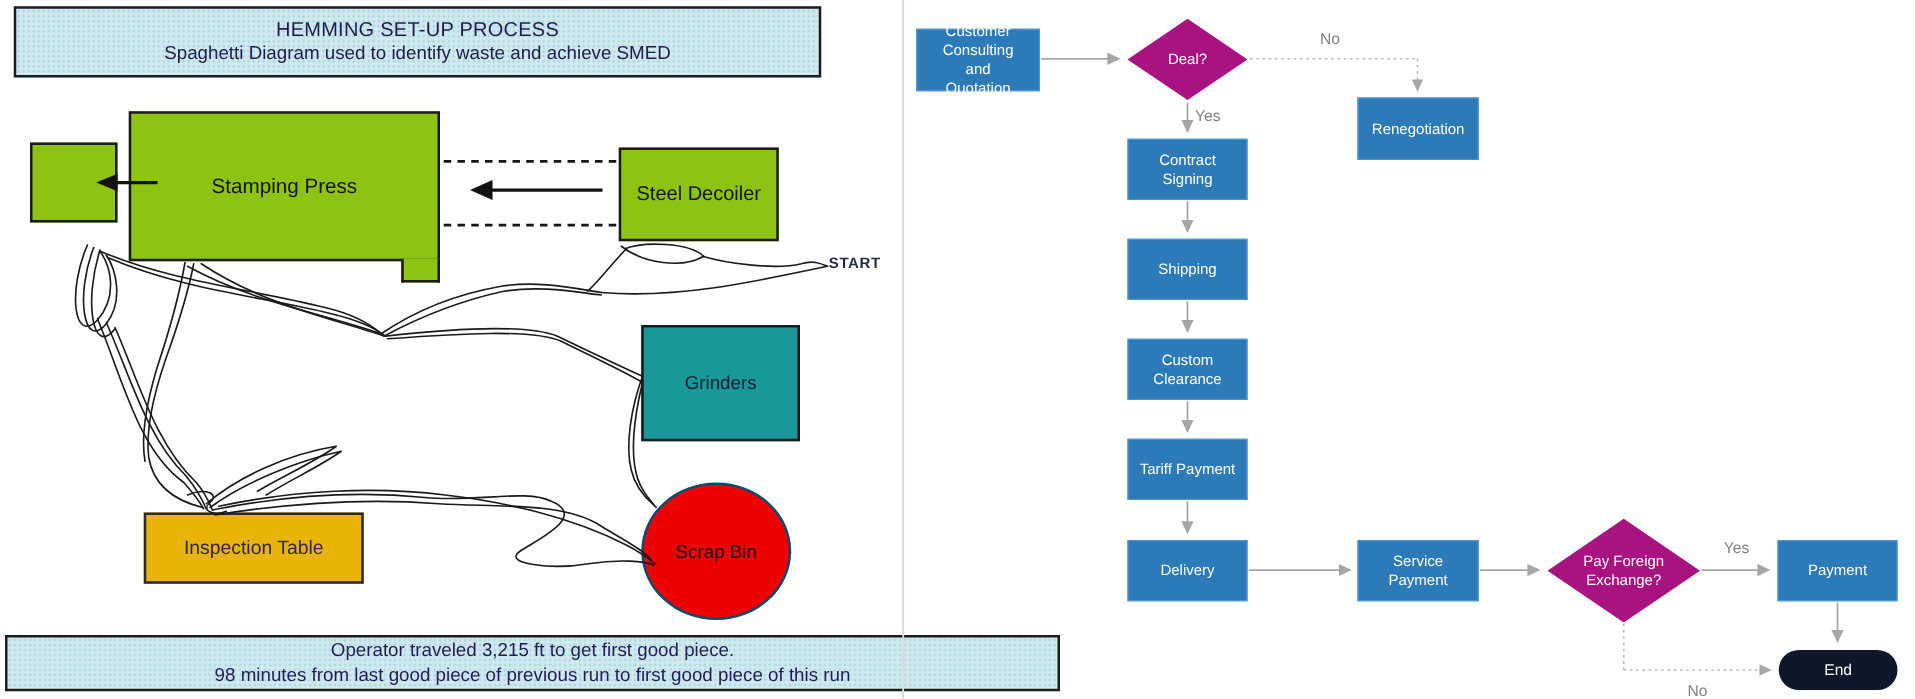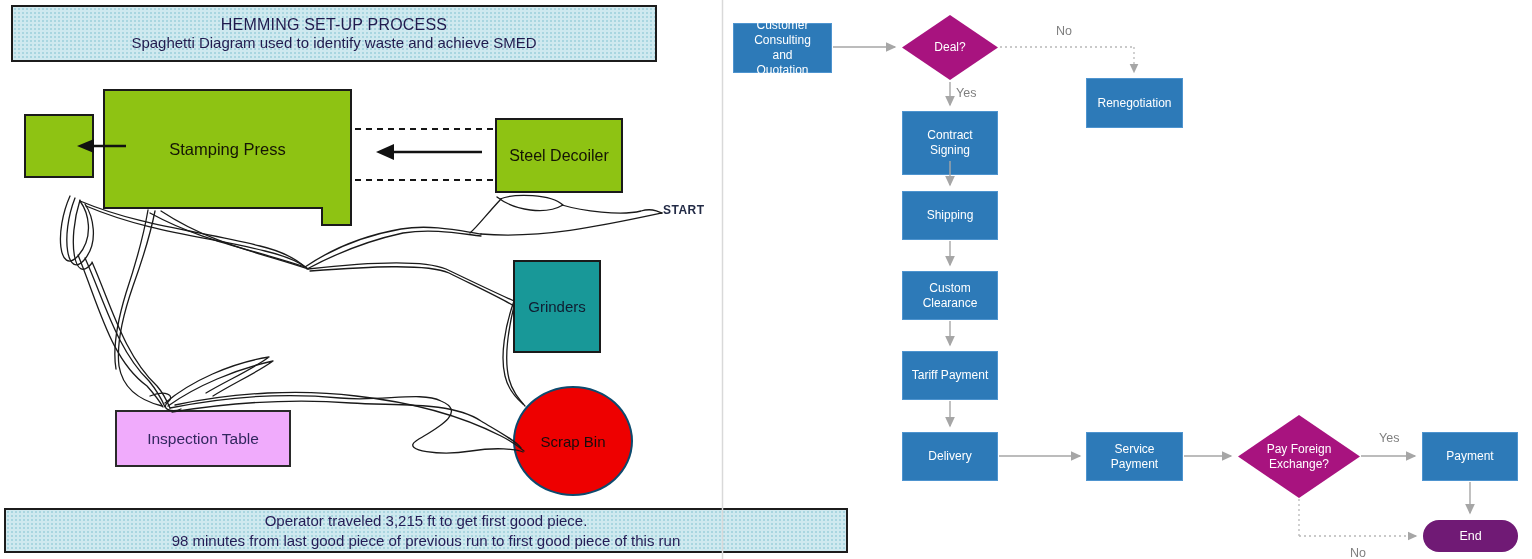--- a/index.html
+++ b/index.html
@@ -17,48 +17,48 @@
   .title-box { left:11px; top:5px; width:646px; height:57px; border:2px solid #1c1c1c; flex-direction:column; color:#211b4e; }
   .title-line1 { font-size:16px; letter-spacing:0.2px; }
   .title-line2 { font-size:15px; }
   .footer-box { left:4px; top:508px; width:844px; height:45px; border:2px solid #1c1c1c; flex-direction:column; color:#241c55; font-size:15px; line-height:20px; }
   .green { background:#8ec313; border:2px solid #1a1a1a; color:#151505; }
   .small-green { left:24px; top:114px; width:70px; height:64px; }
   .press { left:103px; top:89px; width:249px; height:120px; font-size:16.5px; }
   .press-tab { left:321px; top:207px; width:31px; height:19px; border-top:none; }
   .decoiler { left:495px; top:118px; width:128px; height:75px; font-size:16px; }
   .bench { left:212px; top:272px; width:218px; height:75px; border:2px solid #3c3c3c; color:#35296b; font-size:16px; }
-  .grinders { left:513px; top:260px; width:88px; height:93px; background:#189898; border:2px solid #1a1a1a; color:#101c30; font-size:15px; }
-  .insp { left:115px; top:410px; width:176px; height:57px; background:#f0abfc; border:2px solid #2a2a2a; color:#31265e; font-size:15.5px; }
+  .grinders { left:513px; top:260px; width:127px; height:93px; background:#189898; border:2px solid #1a1a1a; color:#101c30; font-size:15px; }
+  .insp { left:115px; top:410px; width:176px; height:57px; background:#eab308; border:2px solid #2a2a2a; color:#31265e; font-size:15.5px; }
   .scrap { left:513px; top:386px; width:120px; height:110px; background:#ee0000; border:2px solid #0c4a6e; border-radius:50%; color:#180c0c; font-size:15px; }
   .start-label { position:absolute; left:663px; top:203px; font-size:12px; font-weight:bold; color:#232b46; letter-spacing:0.5px; }
   
   .fc-box {
     position:absolute; box-sizing:border-box; background:#2d7ab8; border:1px solid #4e94cf;
     color:#ffffff; font-size:12px; line-height:15px; display:flex; align-items:center; justify-content:center;
     text-align:center; padding:2px 8px;
   }
   .fc-customer { left:733px; top:23px; width:99px; height:50px; padding:2px 12px; }
   .fc-renegotiation { left:1086px; top:78px; width:97px; height:50px; }
-  .fc-contract { left:902px; top:111px; width:96px; height:64px; padding:20px 20px; }
+  .fc-contract { left:902px; top:111px; width:96px; height:49px; padding:20px 20px; }
   .fc-shipping { left:902px; top:191px; width:96px; height:49px; }
   .fc-custom { left:902px; top:271px; width:96px; height:49px; padding:2px 18px; }
   .fc-tariff { left:902px; top:351px; width:96px; height:49px; }
   .fc-delivery { left:902px; top:432px; width:96px; height:49px; }
   .fc-service { left:1086px; top:432px; width:97px; height:49px; padding:2px 20px; }
   .fc-payment { left:1422px; top:432px; width:96px; height:49px; }
   .fc-diamond {
     position:absolute; box-sizing:border-box; background:#a8137f; color:#ffffff;
     display:flex; align-items:center; justify-content:center; text-align:center;
     clip-path:polygon(50% 0, 100% 50%, 50% 100%, 0 50%); font-size:12px; line-height:15px;
   }
   .fc-deal { left:902px; top:15px; width:96px; height:65px; }
   .fc-fx { left:1238px; top:415px; width:122px; height:83px; padding:0 14px; }
   .fc-end {
-    position:absolute; left:1423px; top:520px; width:95px; height:32px; background:#701a75;
+    position:absolute; left:1423px; top:520px; width:95px; height:32px; background:#0f172a;
     border-radius:16px; color:#ffffff; font-size:12.5px; display:flex; align-items:center; justify-content:center;
   }
   .edge-label { position:absolute; color:#7f7f7f; font-size:12.5px; }
   .lbl-deal-no { left:1056px; top:24px; }
   .lbl-deal-yes { left:956px; top:86px; }
   .lbl-fx-yes { left:1379px; top:431px; }
   .lbl-fx-no { left:1350px; top:546px; }
   
   #overlay { position:absolute; left:0; top:0; width:1532px; height:559px; pointer-events:none; z-index:6; }
 </style>

